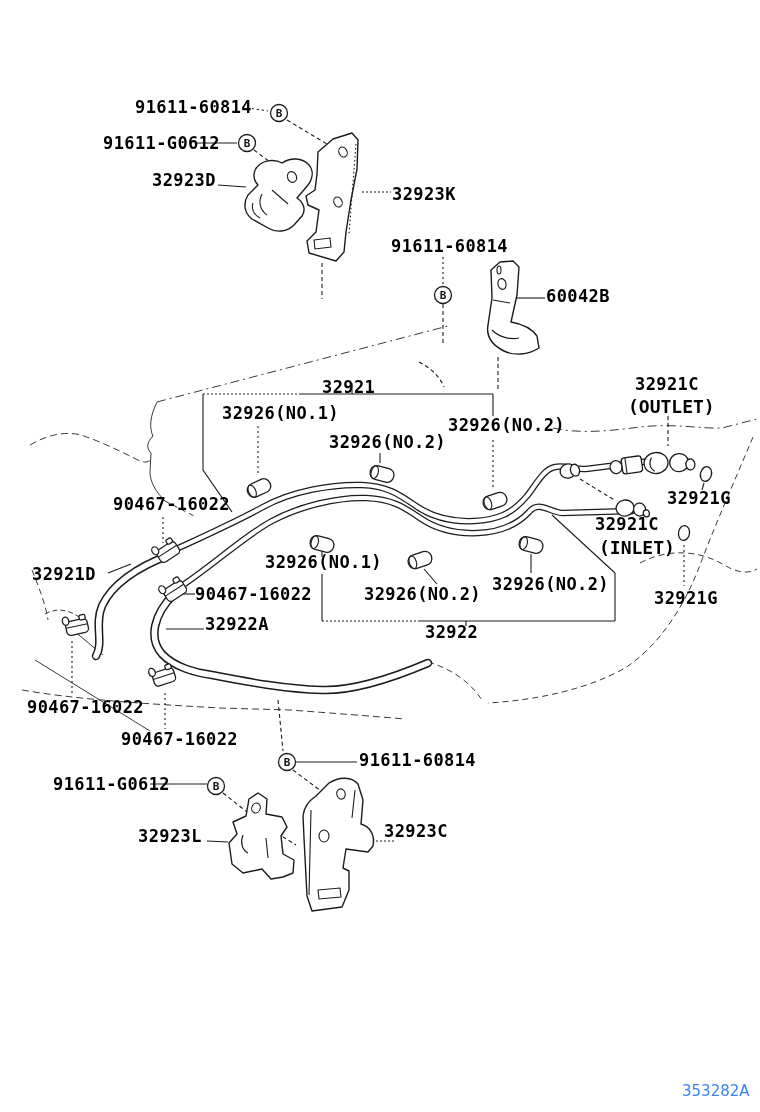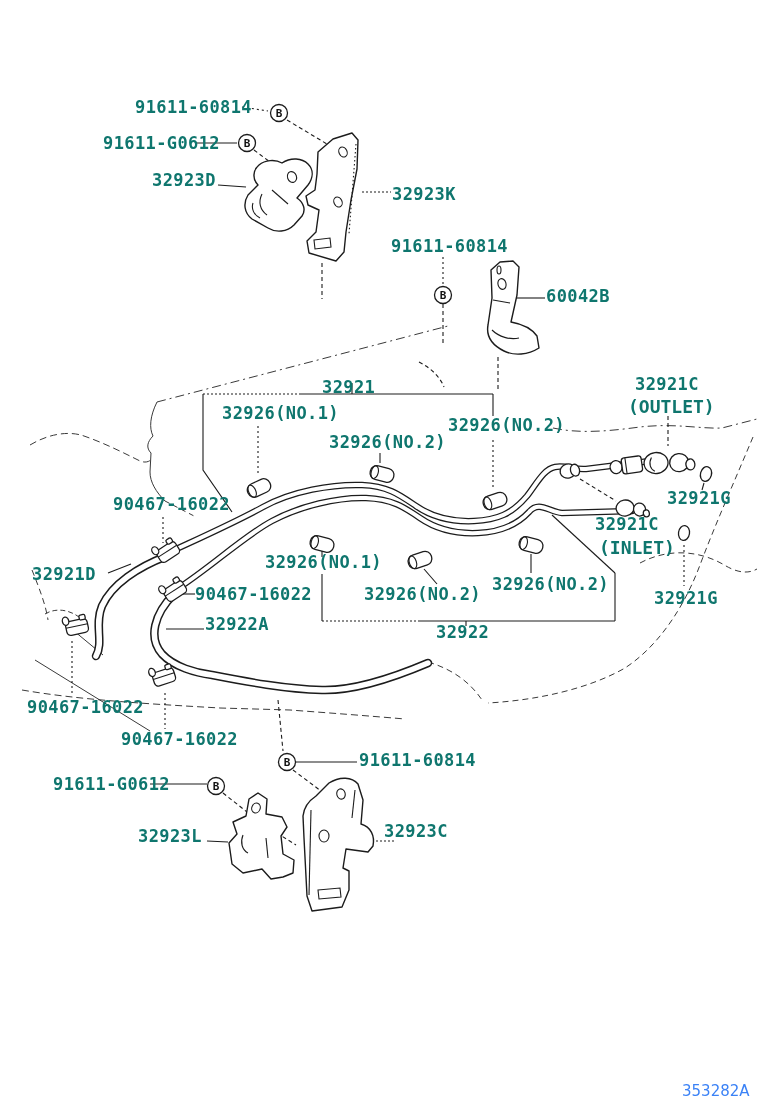--- a/index.html
+++ b/index.html
@@ -1,20 +1,20 @@
 <!DOCTYPE html>
 <html><head>
 <meta charset="utf-8">
 <style>
   html,body{margin:0;padding:0;background:#fff;}
   #stage{position:relative;width:760px;height:1112px;background:#fff;overflow:hidden;
          font-family:"DejaVu Sans Mono",monospace;}
   #art{position:absolute;left:0;top:0;}
   .pn{position:absolute;font:bold 17px "DejaVu Sans Mono",monospace;letter-spacing:.4px;
-      color:#0f766e;white-space:pre;line-height:1;}
+      color:#000000;white-space:pre;line-height:1;}
   .pn-sm{font-size:18px;letter-spacing:0;}
   .doc{position:absolute;font:15px "DejaVu Sans",sans-serif;color:#3b82f6;line-height:1;}
   .eng{fill:none;stroke:#3a3a3a;stroke-width:1;}
   .ln{fill:none;stroke:#1c1c1c;stroke-width:1.1;}
   .bk{fill:#fff;stroke:#1c1c1c;stroke-width:1.4;stroke-linejoin:round;}
   .dt{fill:none;stroke:#1c1c1c;stroke-width:1.1;}
   .wfill{fill:#fff;stroke:#1c1c1c;stroke-width:1.3;}
   .tubeO{fill:none;stroke:#1c1c1c;stroke-width:6.5;stroke-linecap:round;}
   .tubeI{fill:none;stroke:#fff;stroke-width:4;stroke-linecap:round;}
   .hoseO{fill:none;stroke:#1c1c1c;stroke-width:8.5;stroke-linecap:round;}
@@ -270,21 +270,21 @@
   <span class="pn" style="left:635px;top:376px">32921C</span>
   <span class="pn pn-sm" style="left:628px;top:398px">(OUTLET)</span>
   <span class="pn" style="left:667px;top:490px">32921G</span>
   <span class="pn" style="left:113px;top:496px">90467-16022</span>
   <span class="pn" style="left:32px;top:566px">32921D</span>
   <span class="pn" style="left:195px;top:586px">90467-16022</span>
   <span class="pn" style="left:205px;top:616px">32922A</span>
   <span class="pn" style="left:265px;top:554px">32926(NO.1)</span>
   <span class="pn" style="left:364px;top:586px">32926(NO.2)</span>
   <span class="pn" style="left:492px;top:576px">32926(NO.2)</span>
-  <span class="pn" style="left:436px;top:624px">32922</span>
+  <span class="pn" style="left:425px;top:624px">32922</span>
   <span class="pn" style="left:595px;top:516px">32921C</span>
   <span class="pn pn-sm" style="left:599px;top:539px">(INLET)</span>
   <span class="pn" style="left:654px;top:590px">32921G</span>
   <span class="pn" style="left:27px;top:699px">90467-16022</span>
   <span class="pn" style="left:121px;top:731px">90467-16022</span>
   <span class="pn" style="left:359px;top:752px">91611-60814</span>
   <span class="pn" style="left:53px;top:776px">91611-G0612</span>
   <span class="pn" style="left:138px;top:828px">32923L</span>
   <span class="pn" style="left:384px;top:823px">32923C</span>
   <span class="doc" style="left:682px;top:1084px">353282A</span>

